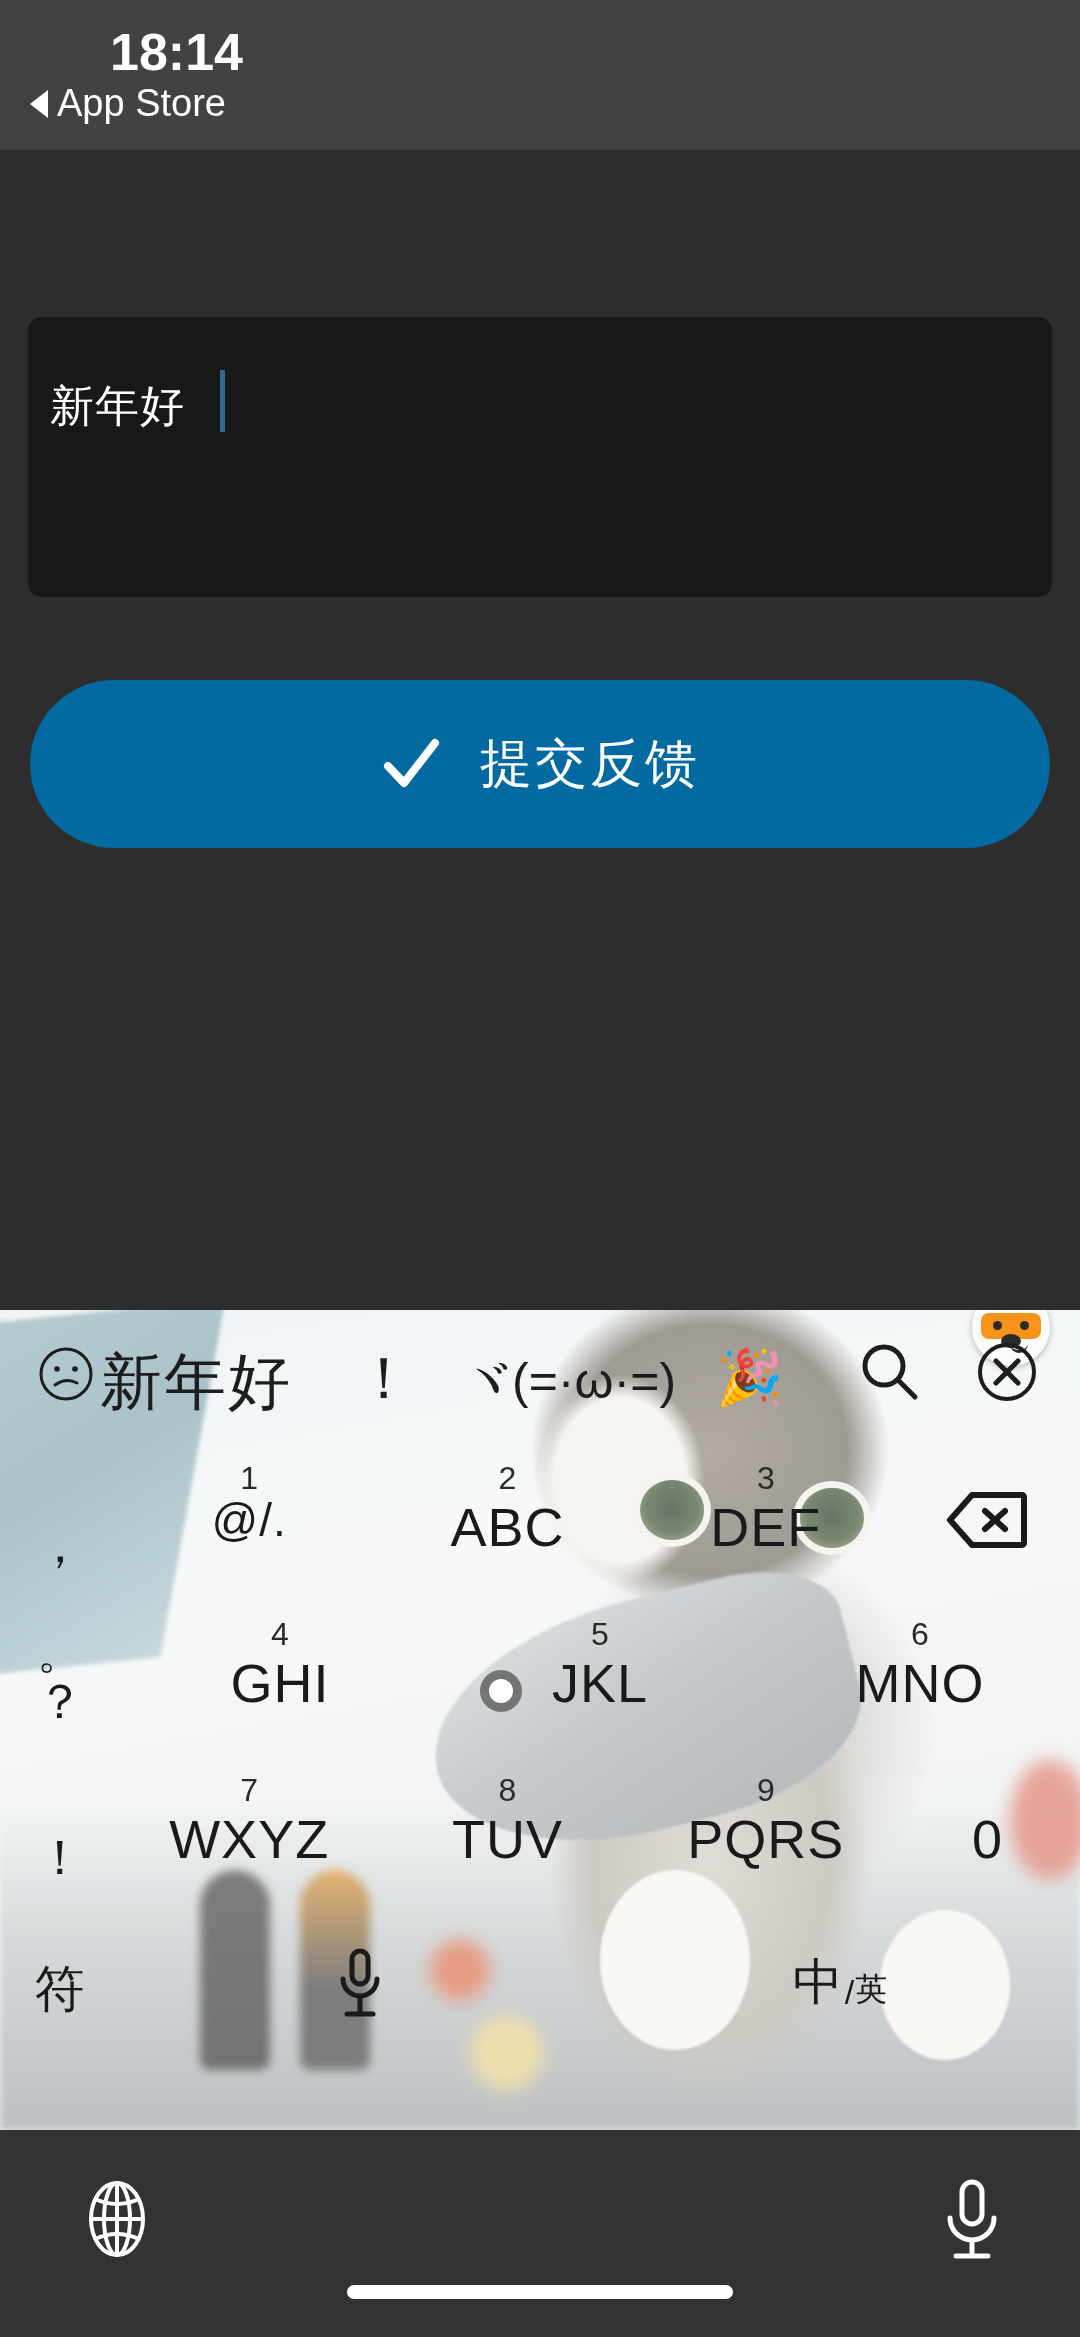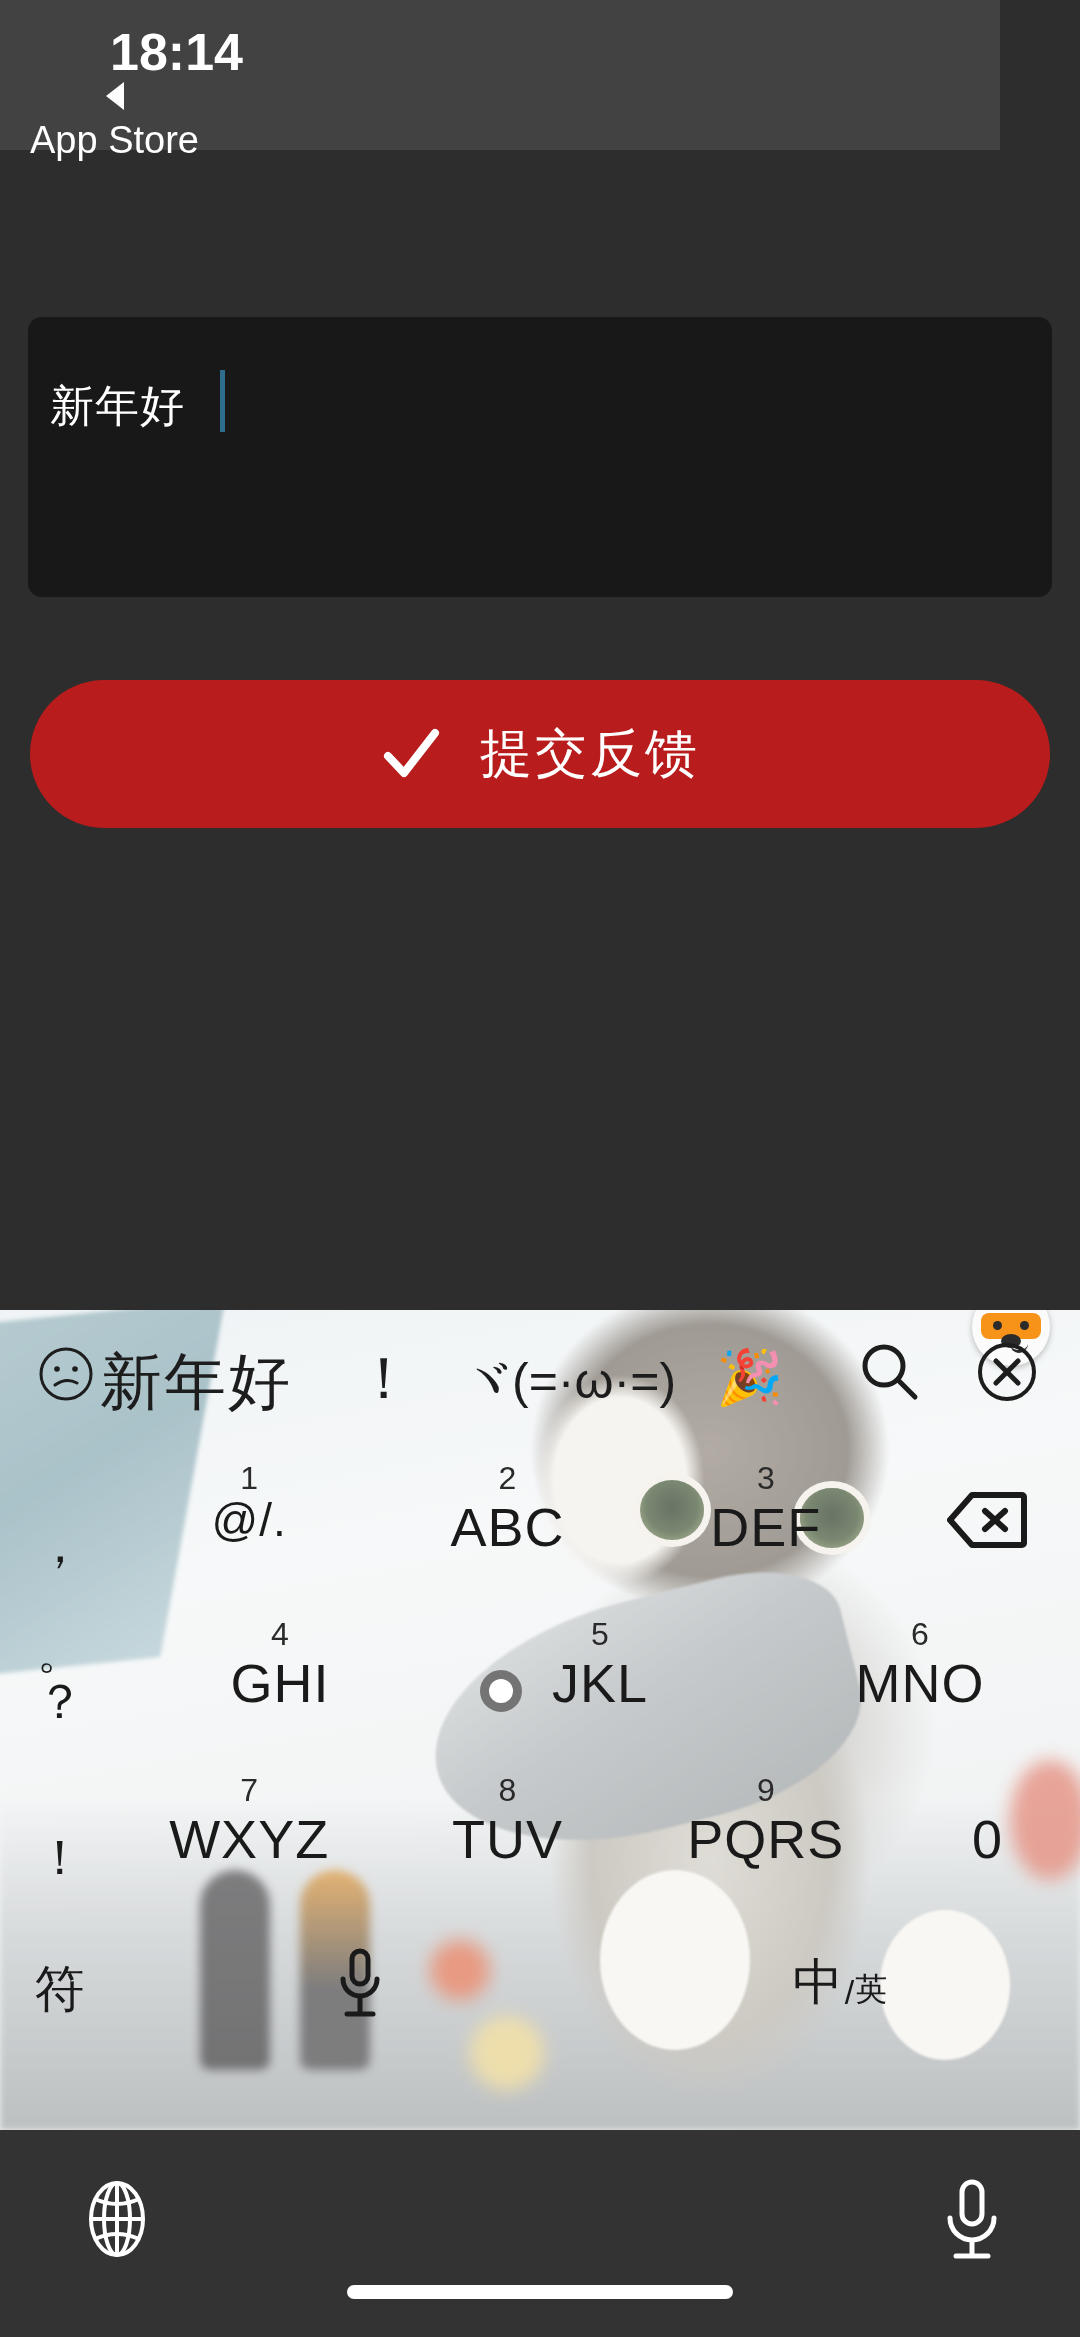--- a/index.html
+++ b/index.html
@@ -6,31 +6,31 @@
   html,body {
     width:1080px; height:2337px;
     background:#2d2d2d;
     font-family:"Liberation Sans","DejaVu Sans",sans-serif;
     overflow:hidden;
   }
   .phone { position:relative; width:1080px; height:2337px; background:#2d2d2d; }
 
   
   .statusbar {
-    position:absolute; left:0; top:0; width:1000px; height:150px;
+    position:absolute; left:0; top:0; width:1080px; height:150px;
     background:#424242;
   }
   .sb-time {
     position:absolute; left:110px; top:22px;
     color:#fff; font-size:52px; font-weight:700; letter-spacing:0px;
   }
   .sb-back {
     position:absolute; left:30px; top:82px;
     display:flex; align-items:center; gap:9px;
-    color:#fff; font-size:38px; font-weight:400;flex-direction:column;
+    color:#fff; font-size:38px; font-weight:400;
   }
   .sb-back .tri {
     width:0; height:0;
     border-top:14px solid transparent;
     border-bottom:14px solid transparent;
     border-right:18px solid #fff;
   }
   .sb-right {
     position:absolute; right:28px; top:38px;
     display:flex; align-items:center; gap:16px;
@@ -73,22 +73,22 @@
     position:absolute; left:22px; top:60px;
     color:#fff; font-size:44px; line-height:1.3; letter-spacing:1px;
     white-space:pre-wrap;
   }
   .ta-caret {
     position:absolute; left:192px; top:53px; width:5px; height:62px;
     background:#2f6d8f;
   }
 
   .submit-btn {
-    position:absolute; left:30px; top:400px; width:1020px; height:148px;
-    background:#b91c1c; border-radius:84px;
+    position:absolute; left:30px; top:400px; width:1020px; height:168px;
+    background:#0369a1; border-radius:84px;
     display:flex; align-items:center; justify-content:center; gap:38px;
     color:#fff;
   }
   .submit-check { width:62px; height:62px; }
   .submit-label { font-size:52px; font-weight:500; letter-spacing:3px; color:#fff; }
 
   
   .keyboard {
     position:absolute; left:0; top:1310px; width:1080px; height:820px;
     overflow:hidden;

